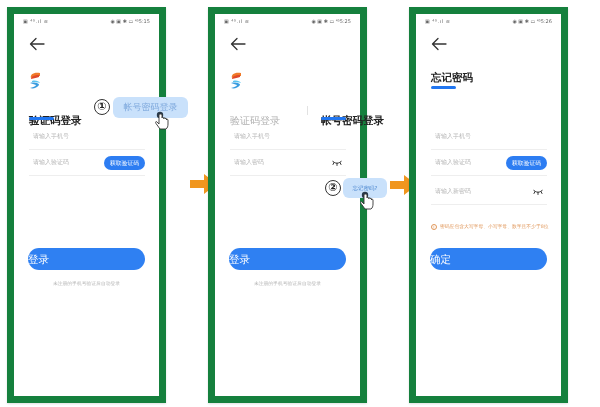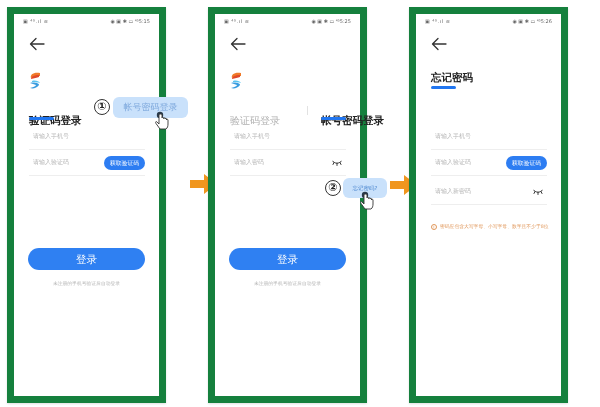--- a/index.html
+++ b/index.html
@@ -32,21 +32,21 @@
   .field { position: absolute; left: 15px; right: 14px; height: 26px; border-bottom: 1px solid #eeeeee; }
   .field .ph { position: absolute; left: 4px; top: 8px; font-size: 6px; color: #b5b5b5; white-space: nowrap; }
   .code-btn {
     position: absolute; right: 0; top: 6px; height: 14px; padding: 0 6px;
     background: #2d7df2; color: #fff; font-size: 5.8px; line-height: 14px; border-radius: 8px; cursor: pointer; white-space: nowrap;
   }
   .eye-icon { position: absolute; right: 4px; top: 10px; width: 10px; height: 6px; }
 
   .primary-btn {
     position: absolute; left: 14px; right: 14px; top: 234px; height: 22px;
-    background: #2f80f2; color: #fff; font-size: 10.5px; text-align: center; line-height: 22px;
+    background: #2f80f2; color: #fff; font-size: 10.5px; text-align: left; line-height: 22px;
     border-radius: 11px; cursor: pointer;
   }
   .hint-bottom { position: absolute; left: 0; right: 0; top: 266px; text-align: center; font-size: 4.8px; color: #b5b5b5; }
 
   .highlight-box { position: absolute; background: #c9e1fb; border-radius: 6px; color: #7fa9dd; font-size: 9px; text-align: center; }
   .step-badge {
     position: absolute; width: 16px; height: 16px; border: 1.6px solid #333; border-radius: 50%;
     font-size: 11px; font-weight: bold; text-align: center; line-height: 13px; color: #222; background: #fff;
   }
   .hand-icon { position: absolute; width: 16px; height: 20px; }
@@ -174,13 +174,14 @@
     <span class="ph">请输入新密码</span>
     <svg class="eye-icon" viewBox="0 0 10 6">
       <path d="M0.5 1 C3 4 7 4 9.5 1 M2 2.5 L1 4.5 M5 3.3 V5.5 M8 2.5 L9 4.5" stroke="#222" stroke-width="0.9" fill="none" stroke-linecap="round"></path>
     </svg>
   </div>
 
   <div class="warn">
     <span class="warn-icon">!</span><span>密码应包含大写字母、小写字母、数字且不少于8位</span>
   </div>
 
+  <div class="primary-btn" style="top:234px;">确定</div>
 </div>
 
 </body></html>

